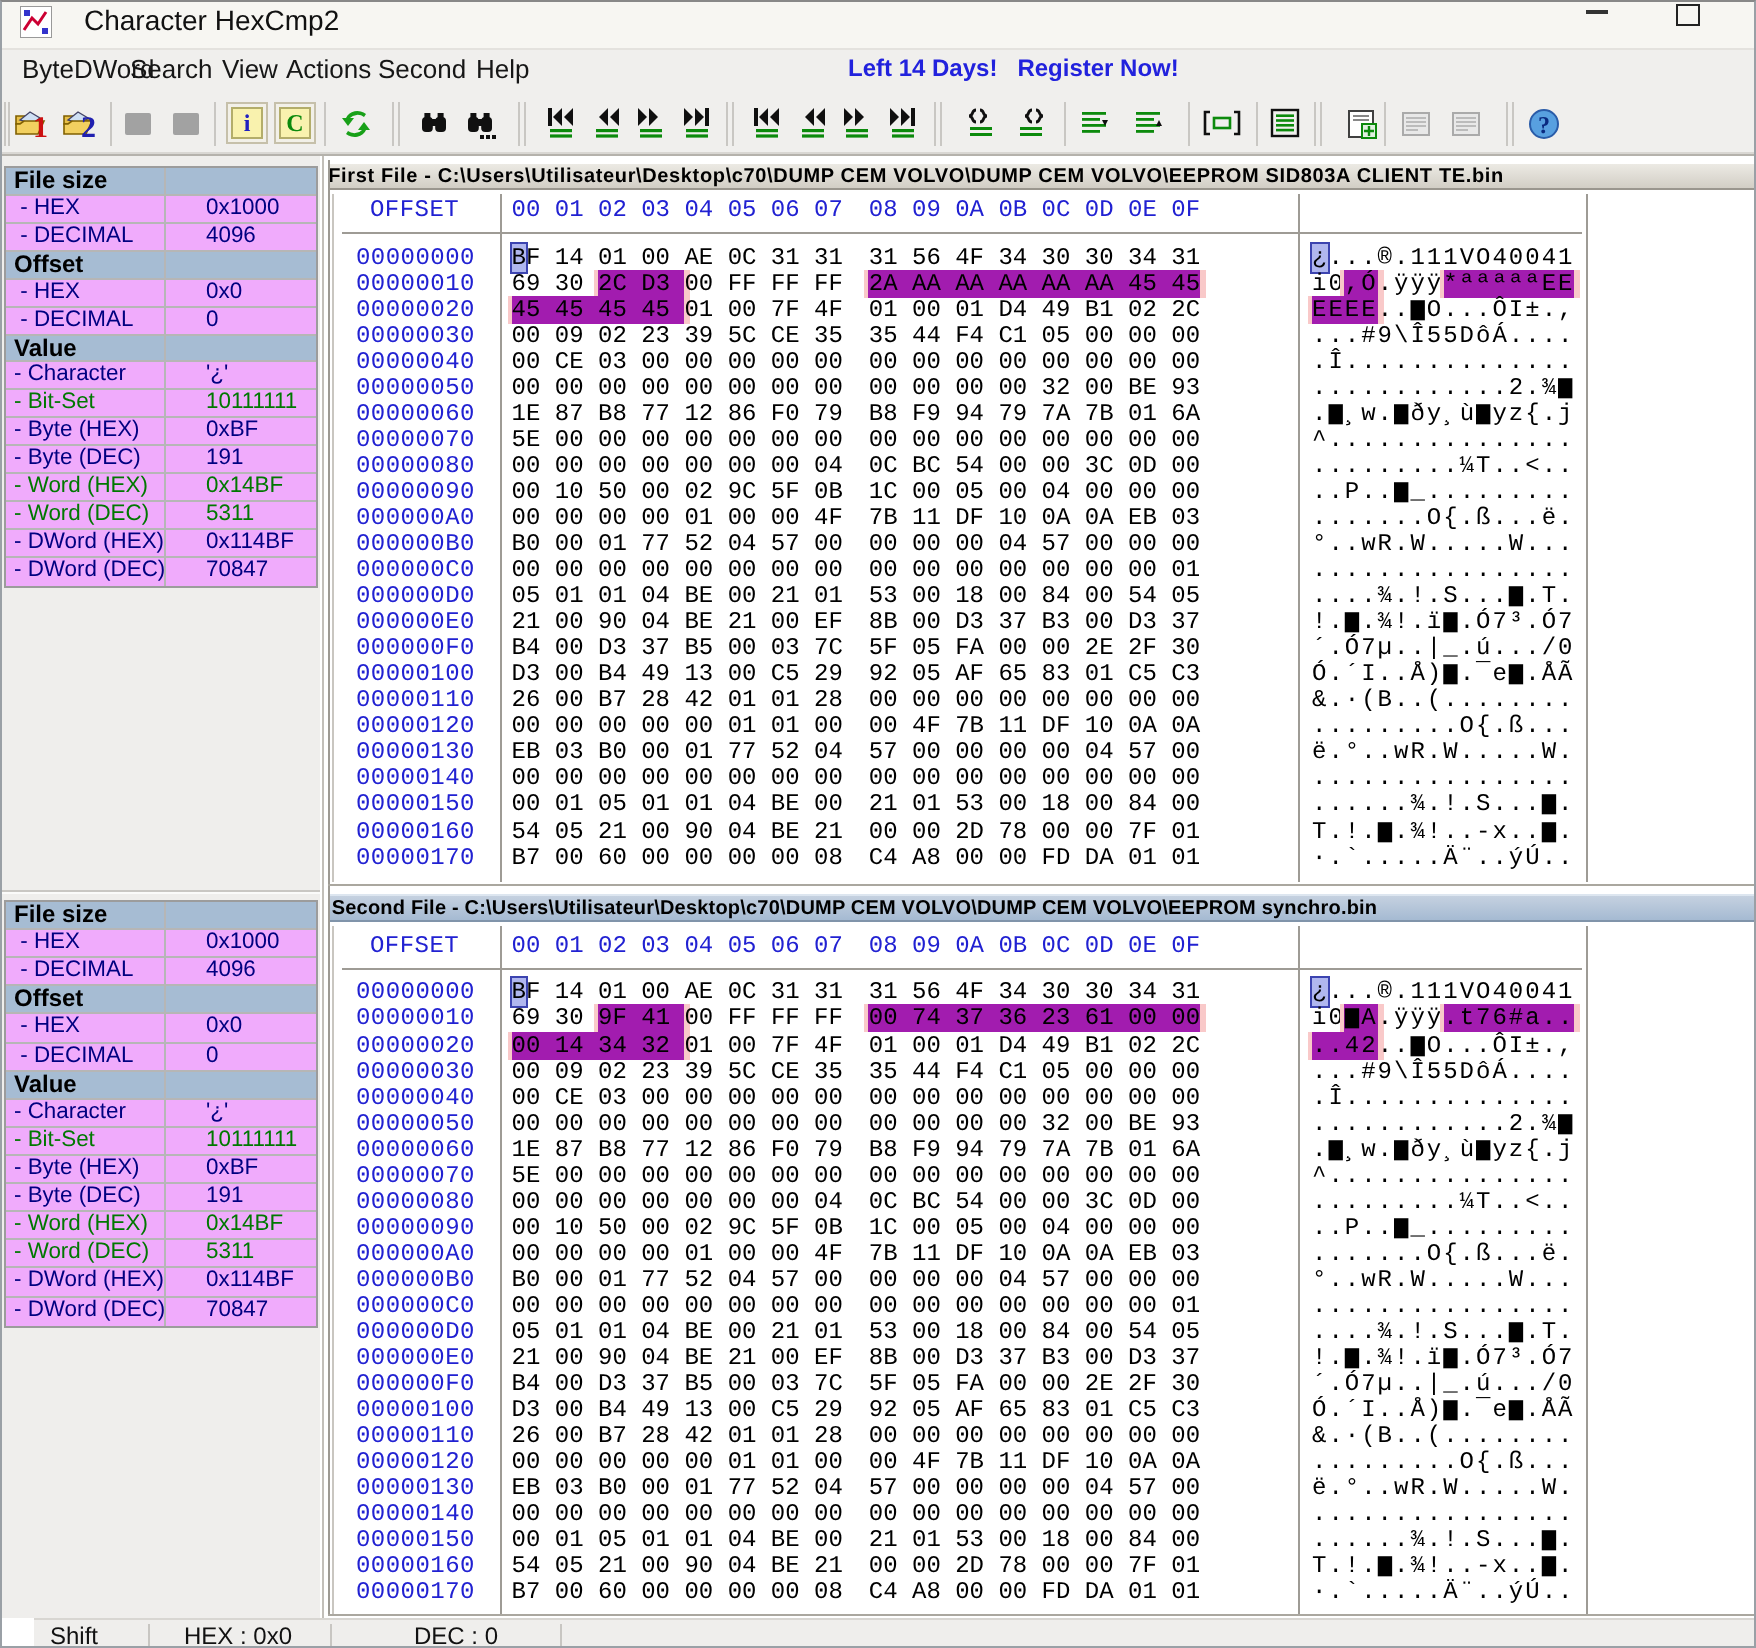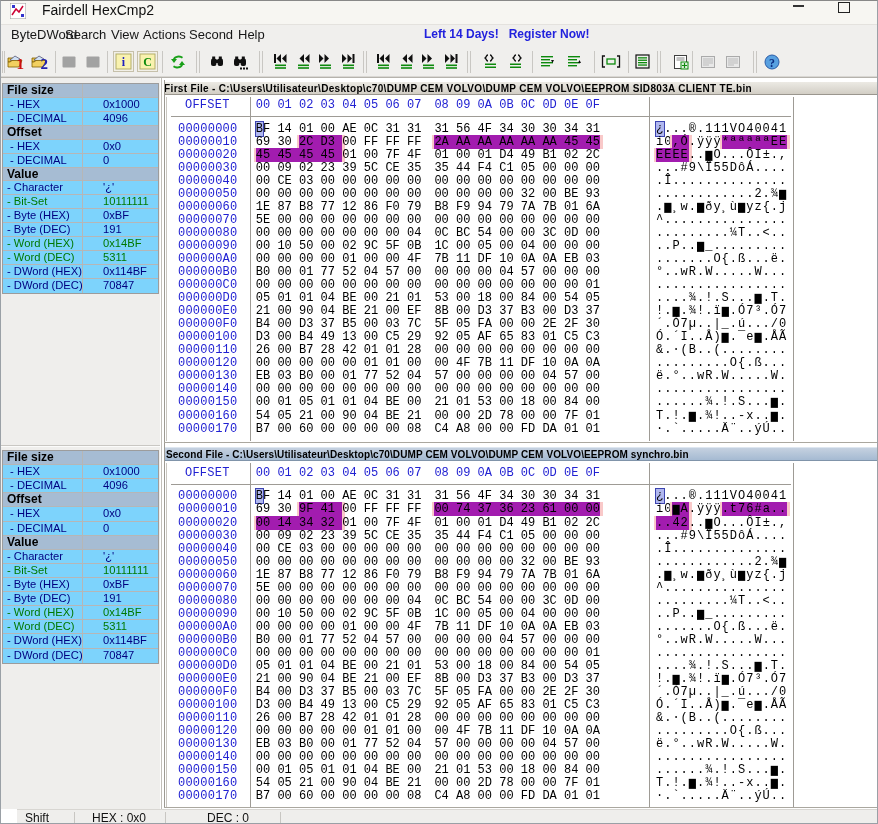--- a/index.html
+++ b/index.html
@@ -10,21 +10,21 @@
 #reg{position:absolute;left:423px;top:26px;font-size:12px;font-weight:bold;color:#2222dd;}
 #tbar{position:absolute;left:0;top:46px;width:878px;height:30px;background:#f0efed;border-bottom:1px solid #d9d7d3}
 .ti{position:absolute}
 .tsep{position:absolute;top:4px;width:1px;height:22px;background:#c9c7c3}
 #content{position:absolute;left:0;top:76px;width:878px;height:732px;background:#fff;border-top:1px solid #b5b2ac}
 #lsplit{position:absolute;left:159.5px;top:77px;width:1px;height:731px;background:#c2bfb9}
 
 .itbl{position:absolute;left:1px;width:157px;border:1px solid #9c9c9c;border-top:1px solid #9c9c9c}
 .t1 .ir{height:13.93px}
 .t2 .ir{height:14.11px}
-.ir{position:relative;height:14.1px;border-bottom:1px solid #b6b6b6;font-size:11.2px;line-height:13.5px;background:#7dd3fc}
+.ir{position:relative;height:14.1px;border-bottom:1px solid #b6b6b6;font-size:11.2px;line-height:13.5px;background:#f0abfc}
 .ir:last-child{border-bottom:none}
 .ih{background:#a6bcd3;font-weight:bold;color:#000;font-size:12px}
 .il{position:absolute;left:4px;top:0;white-space:pre}
 .iv{position:absolute;left:84px;top:0;white-space:pre}
 .ir .iv{border-left:1px solid #b6b6b6;padding-left:20px;position:absolute;left:79px;height:100%}
 .ih .il{color:#000}
 .in .il,.in .iv{color:#000080}
 .ig .il,.ig .iv{color:#007800}
 .pbar{position:absolute;left:163px;width:714px;height:14px;font-size:10px;font-weight:bold;color:#000;line-height:14px;white-space:pre}
 .pbar b{font-weight:bold}
@@ -48,21 +48,21 @@
 #wbtn{position:absolute;left:792px;top:4px;width:11px;height:2px;background:#333}
 #wbtn2{position:absolute;left:837px;top:1px;width:12px;height:11px;border:1.5px solid #222}
 </style></head><body>
 <div id="title">
  <svg class="ti" style="left:9px;top:2px" width="16" height="16" viewBox="0 0 16 16">
       <rect width="16" height="16" fill="#fff" stroke="#999"></rect>
       <path d="M2 12 L6 6 L9 9 L13 3" stroke="#c03" stroke-width="1.5" fill="none"></path>
       <rect x="2" y="2" width="3" height="3" fill="#33c"></rect>
       <rect x="11" y="11" width="3" height="3" fill="#33c"></rect>
     </svg>
- <span class="txt">Fairdell HexCmp2</span>
+ <span class="txt">Character HexCmp2</span>
 </div>
 <div id="wbtn"></div>
 <div id="wbtn2"></div>
 <div id="mbar">
  <span style="left:10px">Byte</span>
     <span style="left:36px">DWord</span>
     <span style="left:64px">Search</span>
     <span style="left:110px">View</span>
     <span style="left:142px">Actions</span>
     <span style="left:188px">Second</span>

